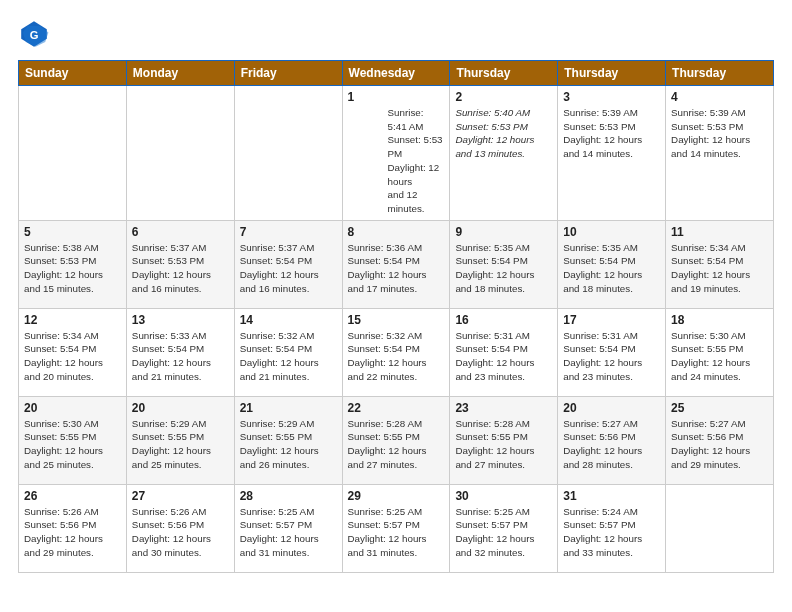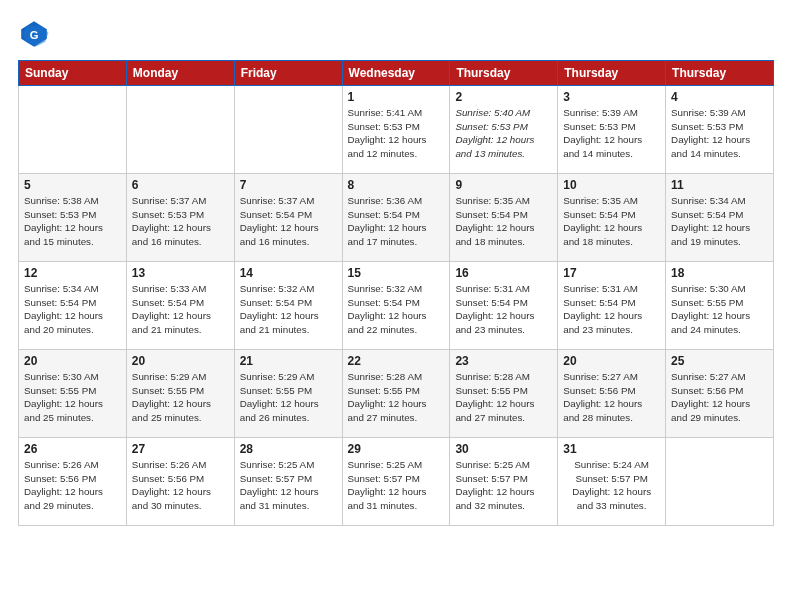--- a/index.html
+++ b/index.html
@@ -51,21 +51,21 @@
       font-size: 15px;
       color: #444;
       margin-top: 2px;
     }
     .calendar {
       width: 100%;
       border-collapse: collapse;
       font-size: 10.5px;
     }
     .calendar th {
-      background: #b91c1c;
+      background: #a16207;
       color: #fff;
       text-align: left;
       padding: 5px 6px;
       font-size: 12px;
       font-weight: bold;
       border: 1px solid #1565c0;
     }
     .calendar td {
       border: 1px solid #ccc;
       vertical-align: top;
@@ -126,21 +126,21 @@
           <th>Thursday</th>
         </tr>
     </thead>
     <tbody id="calendar-body">
     <tr>
           <td class="empty-cell"></td>
           <td class="empty-cell"></td>
           <td class="empty-cell"></td>
           <td>
             <div class="day-number">1</div>
-            <div class="day-info" style="white-space: pre-line;">Sunrise: 5:41 AM
+            <div class="day-info" style="white-space: pre-line; margin-left: 40px;">Sunrise: 5:41 AM
 Sunset: 5:53 PM
 Daylight: 12 hours
 and 12 minutes.</div>
           </td>
           <td>
             <div class="day-number">2</div>
             <div class="day-info" style="white-space: pre-line; font-style: italic;">Sunrise: 5:40 AM
 Sunset: 5:53 PM
 Daylight: 12 hours
 and 13 minutes.</div>
@@ -344,21 +344,21 @@
           </td>
           <td>
             <div class="day-number">30</div>
             <div class="day-info" style="white-space: pre-line;">Sunrise: 5:25 AM
 Sunset: 5:57 PM
 Daylight: 12 hours
 and 32 minutes.</div>
           </td>
           <td>
             <div class="day-number">31</div>
-            <div class="day-info" style="white-space: pre-line; text-align: center;">Sunrise: 5:24 AM
+            <div class="day-info" style="white-space: pre-line;">Sunrise: 5:24 AM
 Sunset: 5:57 PM
 Daylight: 12 hours
 and 33 minutes.</div>
           </td>
           <td class="empty-cell"></td>
         </tr>
       </tbody>
   </table>
 </div>
 

